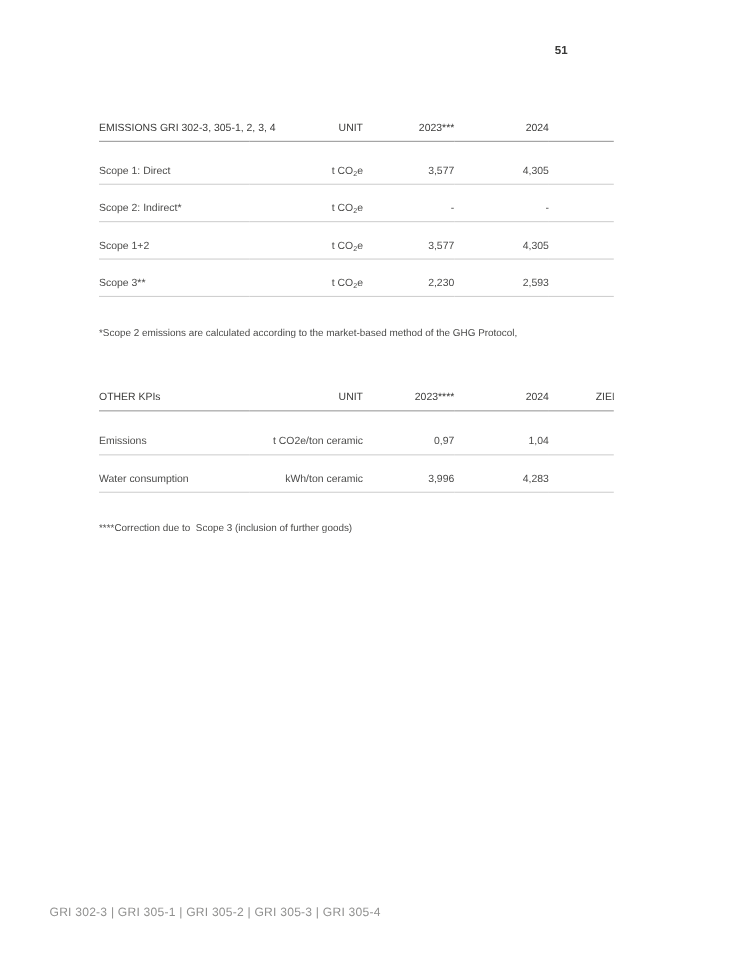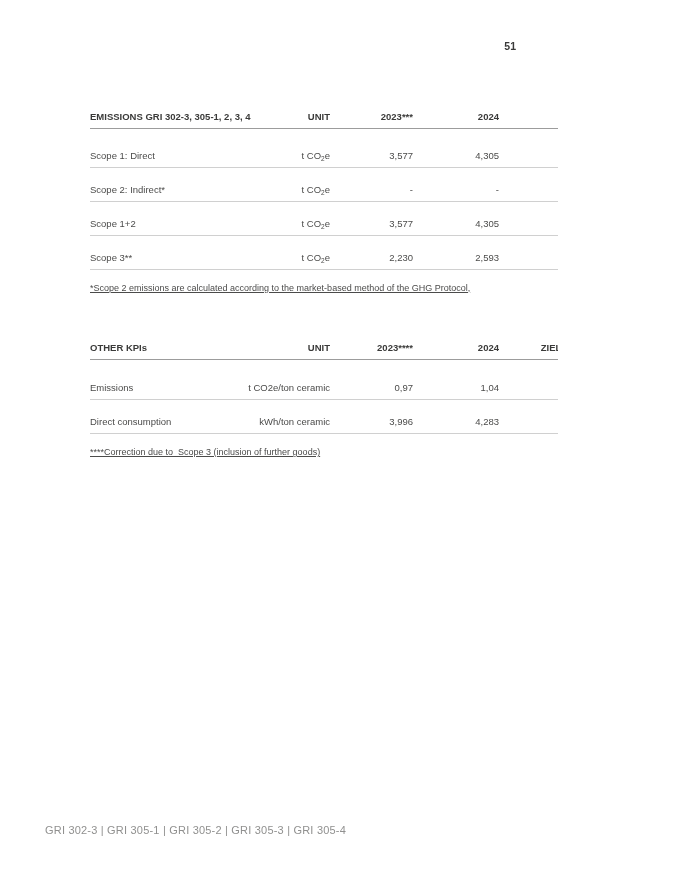--- a/index.html
+++ b/index.html
@@ -37,21 +37,21 @@
   }
   table.kpi th, table.kpi td {
     box-sizing: border-box;
     vertical-align: bottom;
     padding: 0 0 6px 0;
     white-space: nowrap;
     font-size: 9.5px;
     text-align: right;
   }
   table.kpi thead th {
-    font-weight: bold;
+    font-weight: normal;
     color: var(--text_dark, #3a3a39);
     border-bottom: 1px solid var(--rule_dark, #9c9c9c);
     height: 20px;
   }
   table.kpi tbody td {
     font-weight: normal;
     color: var(--text_body, #4b4b4a);
     border-bottom: 1px solid var(--rule_light, #d0d0d0);
     height: 34px;
   }
@@ -63,21 +63,21 @@
     vertical-align: baseline;
     position: relative;
     top: 2px;
   }
   .footnote {
     font-size: 9px;
     line-height: 1.45;
     color: var(--text_body, #4b4b4a);
     margin: 8px 0 0 0;
   }
-  .footnote.first { margin-top: 12px; text-decoration: underline; }
+  .footnote.first { margin-top: 26px; }
   .footnote.justify { text-align: justify; }
   .footnote.pre { white-space: pre-wrap; }
   .table2 { margin-top: 45px; }
   .footer {
     position: absolute;
     left: 45px;
     top: 824px;
     font-size: 11px;
     letter-spacing: 0.2px;
     color: var(--text_muted, #90908f);
@@ -162,21 +162,21 @@
       </thead>
       <tbody>
         <tr class="r-tall2">
           <td class="c-label">Emissions</td>
           <td>t CO2e/ton ceramic</td>
           <td>0,97</td>
           <td>1,04</td>
           <td>0,75</td>
         </tr>
         <tr>
-          <td class="c-label">Direct consumption</td>
+          <td class="c-label">Water consumption</td>
           <td>kWh/ton ceramic</td>
           <td>3,996</td>
           <td>4,283</td>
           <td>3,800</td>
         </tr>
       </tbody>
     </table>
 
     <div class="footnote first pre">****Correction due to  Scope 3 (inclusion of further goods)</div>
 

